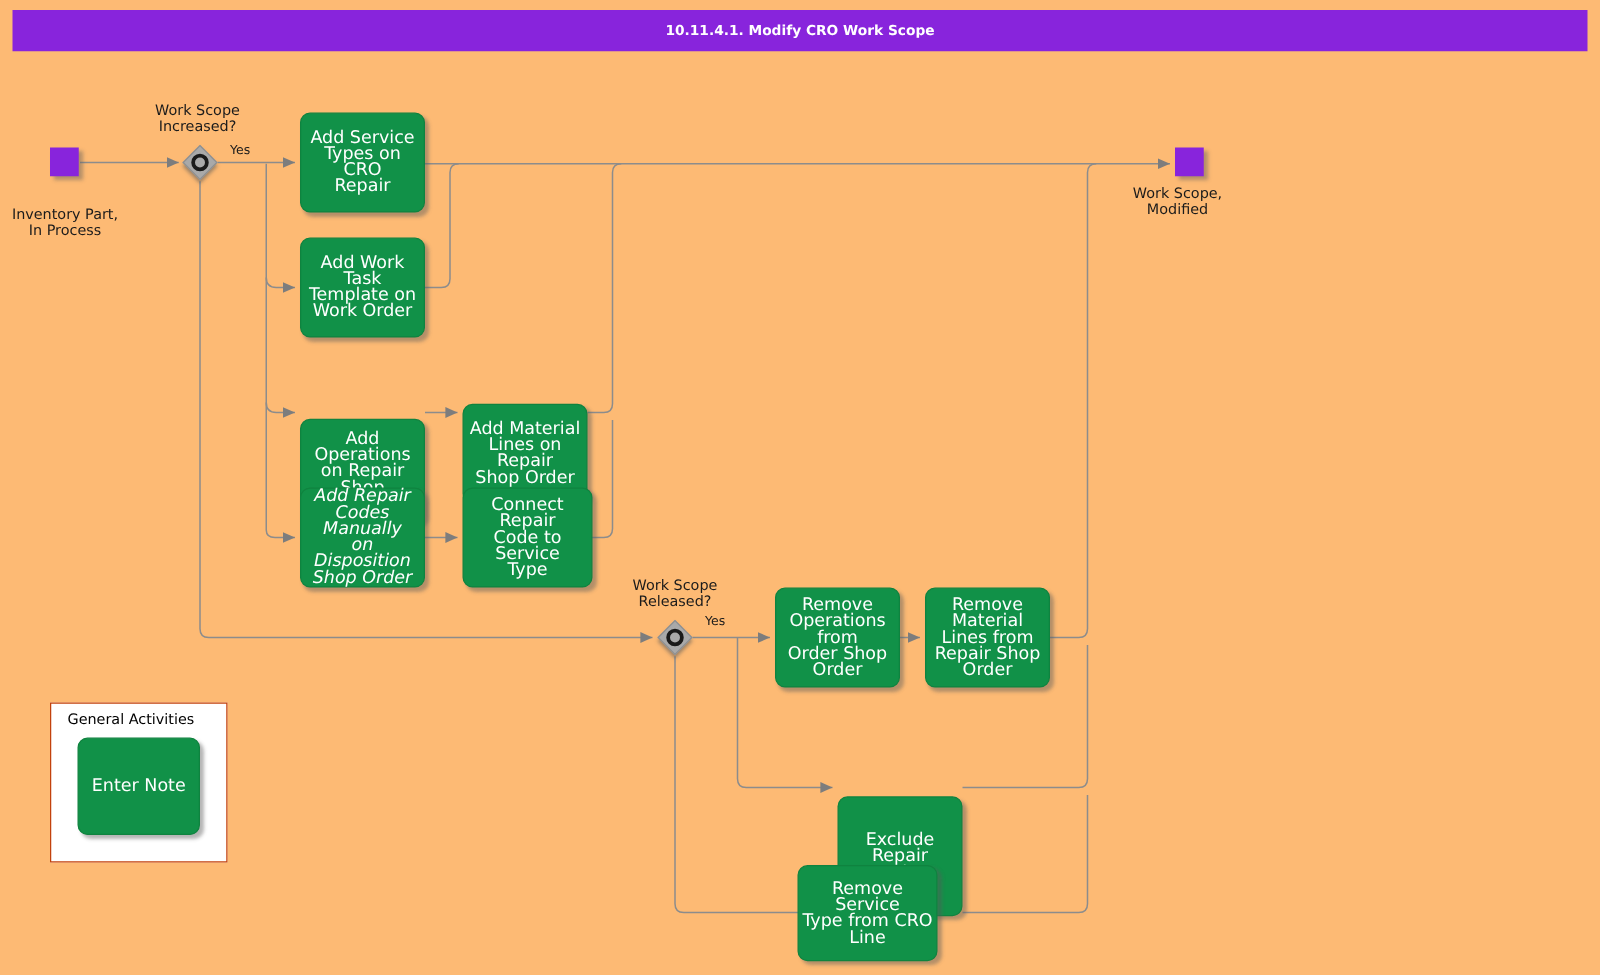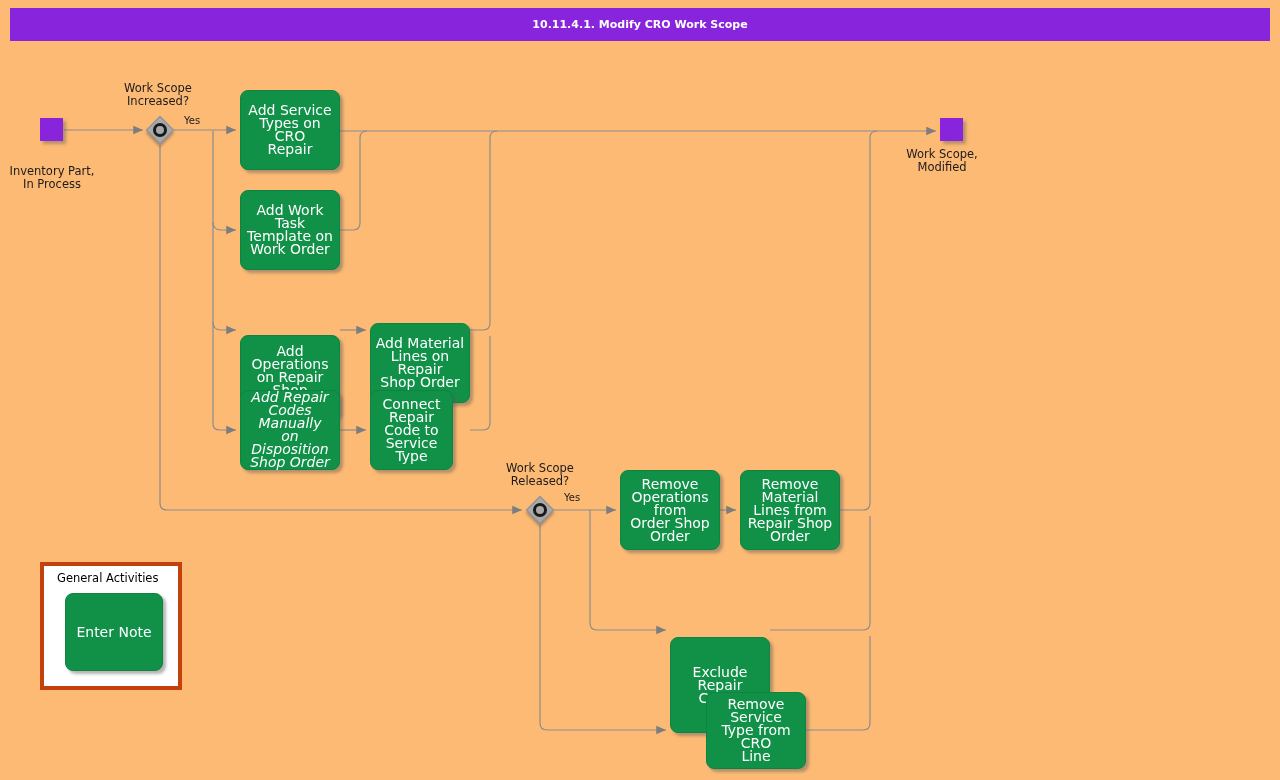--- a/index.html
+++ b/index.html
@@ -41,21 +41,21 @@
   }
   
   .lbl{
     position:absolute;color:#1b1b1b;font-size:11.5px;line-height:13px;
     text-align:center;white-space:pre-line;
   }
   .lbl-yes{position:absolute;color:#1b1b1b;font-size:10px;}
   
   .group{
     position:absolute;left:40px;top:562px;width:142px;height:128px;
-    border:4px solid #c2410c;background:#fff;box-sizing:border-box;
+    border:1px solid #c2410c;background:#fff;box-sizing:border-box;
   }
   .group-title{
     position:absolute;left:13px;top:5px;color:#000;font-size:11.5px;white-space:nowrap;
   }
   .group .activity{left:21px;top:27px;width:98px;height:78px;}
 </style>
 </head>
 <body>
 
 <div id="canvas">
@@ -145,34 +145,34 @@
   <div class="activity" style="left:240px;top:290px;width:100px;height:84px;margin-top:45px;">Add Operations
 on Repair Shop
 Order</div>
   <div class="activity" style="left:370px;top:290px;width:100px;height:80px;margin-top:33px;">Add Material
 Lines on Repair
 Shop Order</div>
   <div class="activity" style="left:240px;top:390px;width:100px;height:80px;font-style:italic;">Add Repair
 Codes Manually
 on Disposition
 Shop Order</div>
-  <div class="activity" style="left:370px;top:390px;width:83px;height:80px;">Connect Repair
+  <div class="activity" style="left:370px;top:390px;width:104px;height:80px;">Connect Repair
 Code to Service
 Type</div>
   <div class="activity" style="left:620px;top:470px;width:100px;height:80px;">Remove
 Operations from
 Order Shop
 Order</div>
   <div class="activity" style="left:740px;top:470px;width:100px;height:80px;">Remove Material
 Lines from
 Repair Shop
 Order</div>
   <div class="activity" style="left:670px;top:592px;width:100px;height:96px;margin-top:45px;">Exclude Repair
 Codes</div>
-  <div class="activity" style="left:706px;top:692px;width:100px;height:77px;">Remove Service
+  <div class="activity" style="left:638px;top:692px;width:112px;height:77px;">Remove Service
 Type from CRO
 Line</div>
 
   <div class="group">
     <div class="group-title">General Activities</div>
     <div class="activity">Enter Note</div>
   </div>
 
 </div>
 

